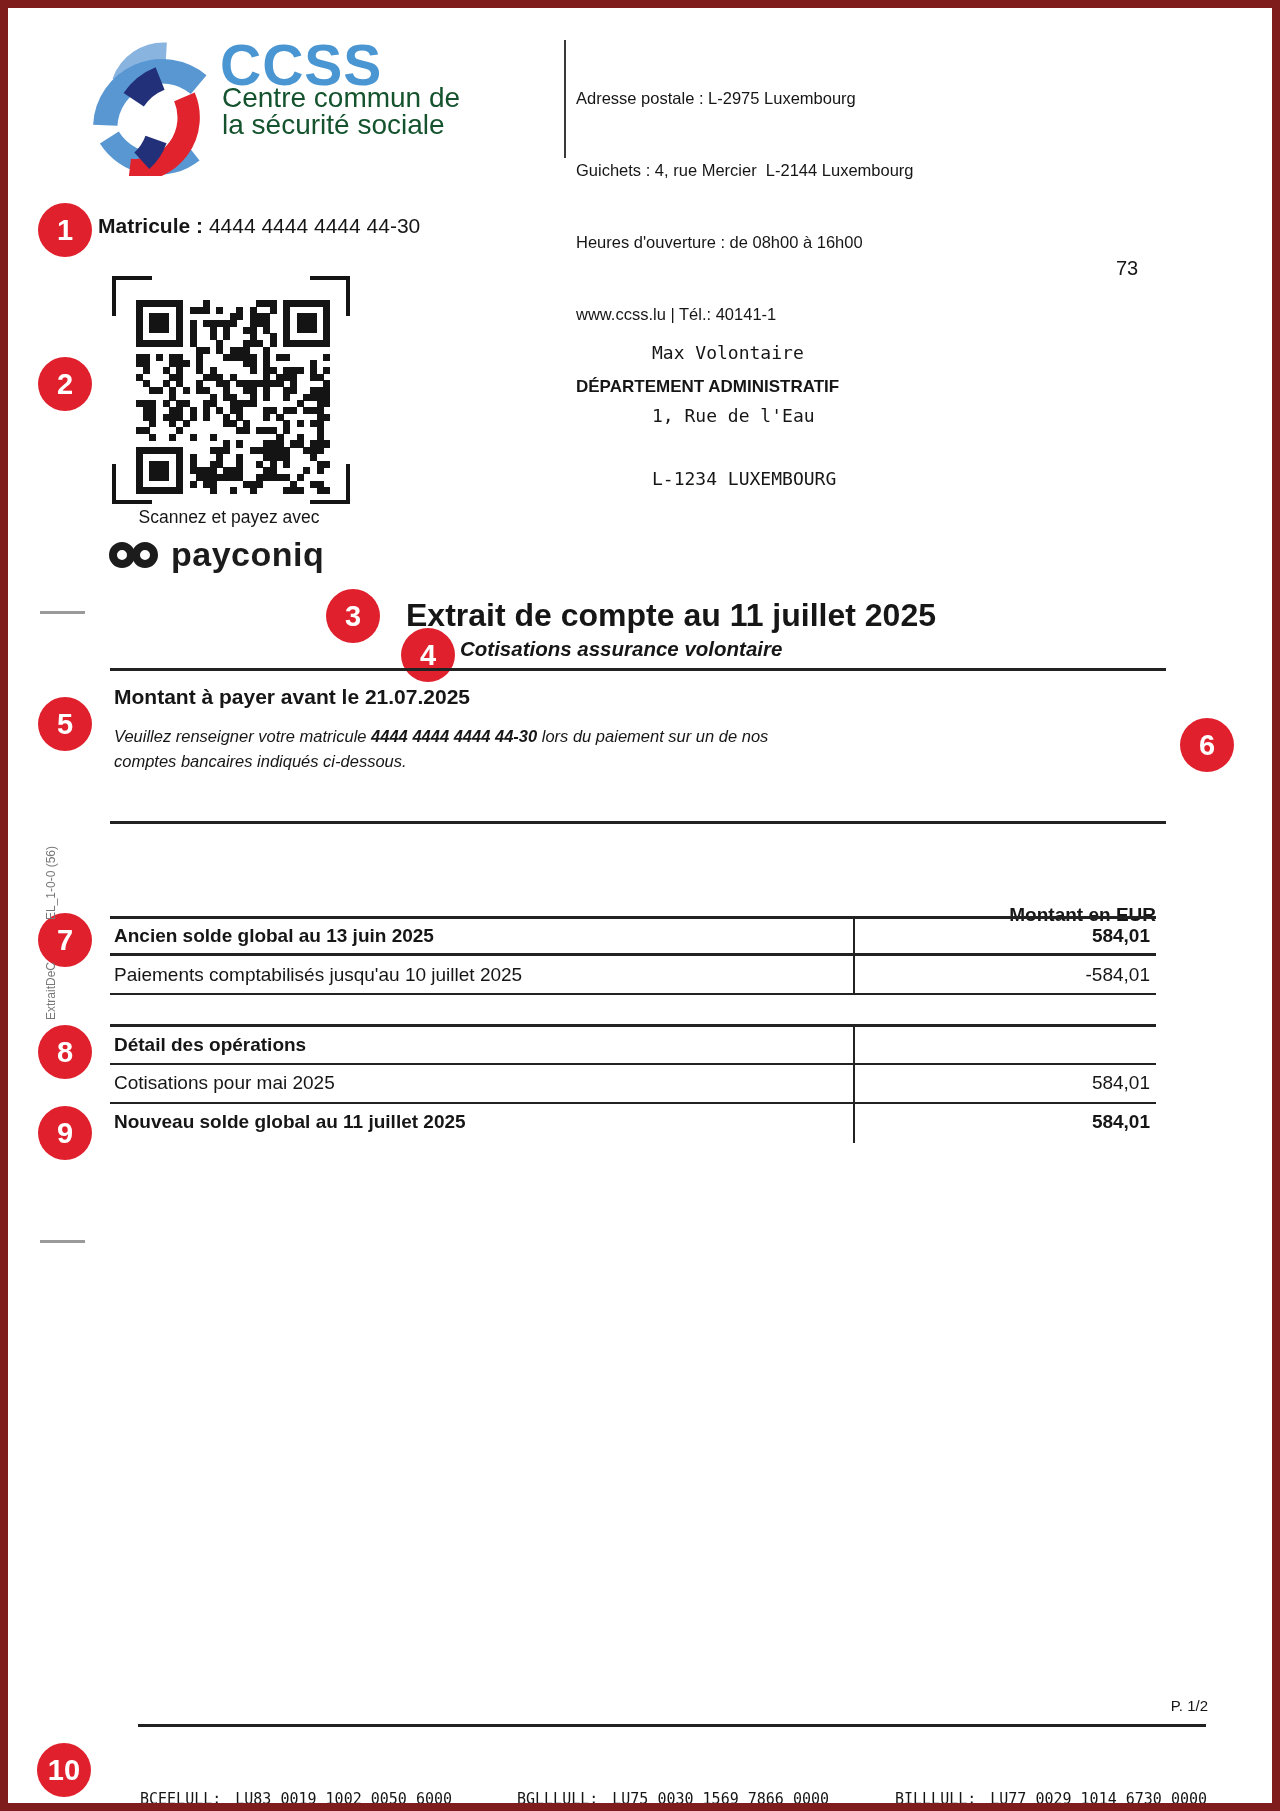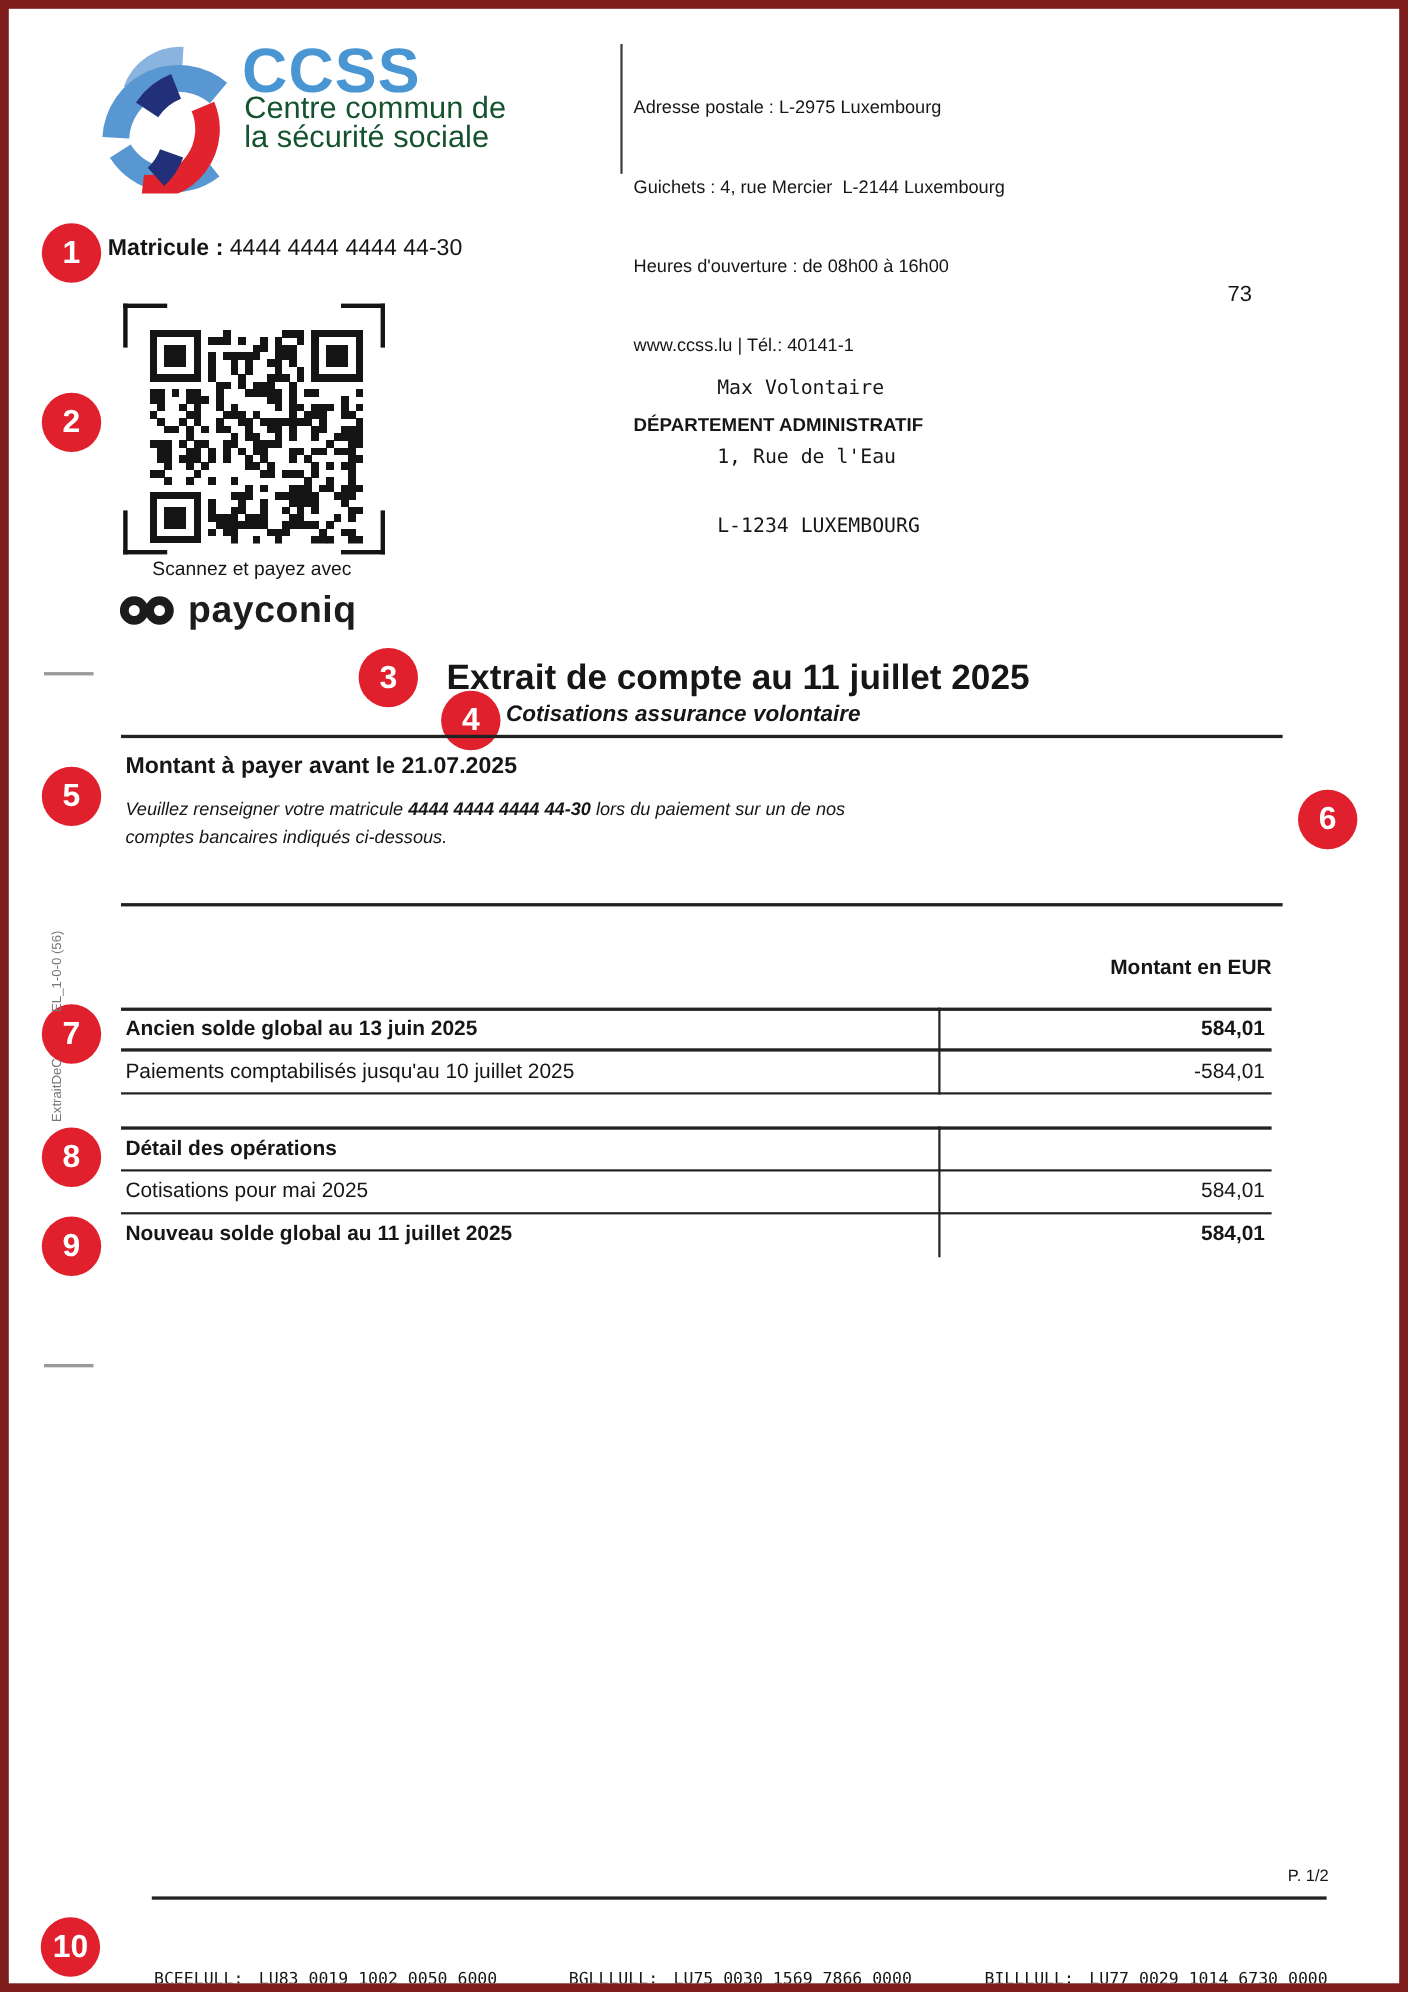--- a/index.html
+++ b/index.html
@@ -36,21 +36,21 @@
   .paybox{left:102px;top:660px;width:1056px;height:156px;border-top:3px solid #222;border-bottom:3px solid #222;box-sizing:border-box;}
   .paybox .amount-cell{position:absolute;left:744px;top:0;width:312px;height:124px;background:#f0f0ee;border-left:2px solid #222;
      display:flex;align-items:center;justify-content:flex-end;}
   .paybox .amount{font-size:21px;font-weight:800;padding-right:14px;}
   .paybox .heading{position:absolute;left:4px;top:14px;font-size:21px;font-weight:800;}
   .paybox .note{position:absolute;left:4px;top:53px;width:690px;font-size:16.5px;font-style:italic;line-height:24.5px;}
   .paybox .note b{font-weight:800;}
   
   .side-text{left:36px;color:#787878;font-size:12px;writing-mode:vertical-rl;transform:rotate(180deg);white-space:nowrap;}
   
-  .amt-header{left:848px;top:861px;width:300px;text-align:right;font-size:19px;font-weight:800;}
+  .amt-header{left:848px;top:896px;width:300px;text-align:right;font-size:19px;font-weight:800;}
   .hline{left:102px;width:1046px;background:#222;}
   .vline{left:845px;width:2px;background:#222;}
   .row-label{left:106px;font-size:19px;}
   .row-value{left:848px;width:294px;text-align:right;font-size:19px;}
   .bold{font-weight:800;}
   
   .pageref{left:1000px;top:1689px;width:200px;text-align:right;font-size:15px;}
   .bankcol{top:1736px;font-family:"DejaVu Sans Mono", monospace;font-size:15px;line-height:22px;white-space:pre;}
   .bank-iban{margin-left:14px;}
 </style>

